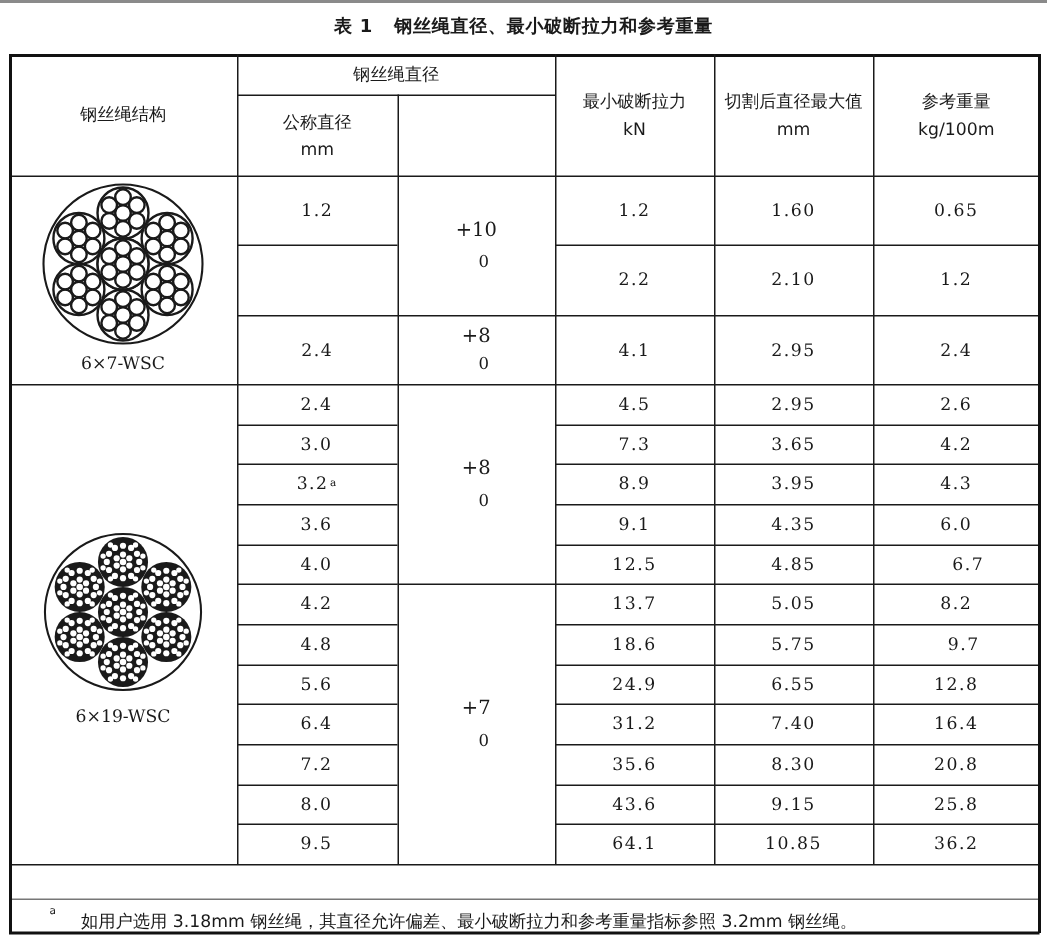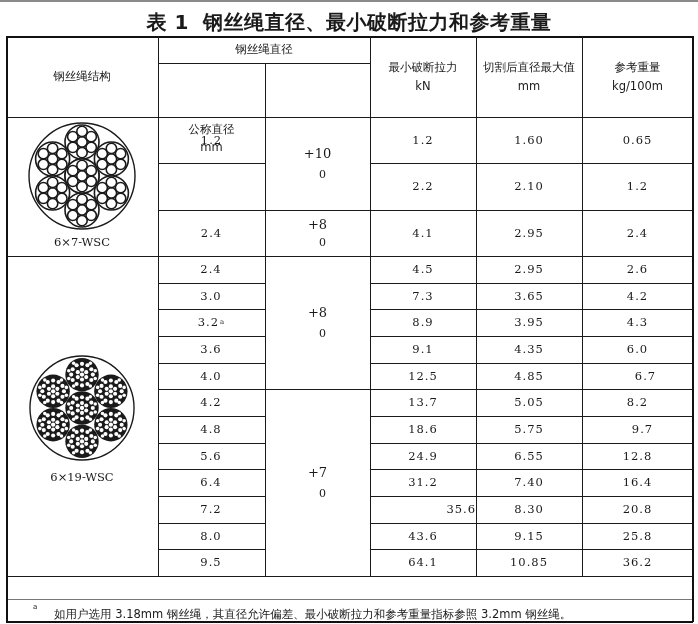--- a/index.html
+++ b/index.html
@@ -1,20 +1,20 @@
 <!DOCTYPE html>
 <html><head>
   <meta charset="utf-8">
   <style>
     html, body { margin: 0; padding: 0; background: #ffffff; }
     body { width: 698px; height: 624px; position: relative; overflow: hidden;
            font-family: "DejaVu Serif", "Liberation Serif", serif; color: #1a1a1a; }
     .topline { position: absolute; left: 0; top: 0; width: 698px; height: 2px; background: #8a8a8a; }
     .title { position: absolute; left: 0; top: 9px; width: 698px; text-align: center;
-             font-family: "DejaVu Sans", "Liberation Sans", sans-serif; font-weight: bold; font-size: 20px; letter-spacing: 0.5px; }
+             font-family: "DejaVu Sans", "Liberation Sans", sans-serif; font-weight: bold; font-size: 12px; letter-spacing: 0.5px; }
     .title .num { margin-right: 14px; }
     .frame { position: absolute; left: 6px; top: 36px; width: 687px; height: 586px; }
     .cell { position: absolute; box-sizing: border-box; display: flex; flex-direction: column;
             align-items: center; justify-content: center; font-size: 11.5px; text-align: center; line-height: 1.6; }
     .hl { position: absolute; background: #1a1a1a; height: 1px; }
     .vl { position: absolute; background: #1a1a1a; width: 1px; }
     .thick { background: #111; }
     .hdr { font-family: "DejaVu Sans", "Liberation Sans", sans-serif; font-size: 11.5px; }
     .num-cell { font-family: "DejaVu Serif", "Liberation Serif", serif; font-size: 11.5px; letter-spacing: 1px; }
     .tol { line-height: 1.2; }
@@ -35,21 +35,21 @@
 </div>
 
 <div class="frame">
 
   <div class="cell hdr" style="left:0;top:0;width:152px;height:81px;">
     <span>钢丝绳结构</span>
   </div>
   <div class="cell hdr" style="left:152px;top:0;width:212px;height:27px;">
     <span>钢丝绳直径</span>
   </div>
-  <div class="cell hdr" style="left:152px;top:27px;width:107px;height:54px;margin-top:48px;">
+  <div class="cell hdr" style="left:152px;top:27px;width:107px;height:54px;">
     <span>公称直径</span>
     <span>mm</span>
   </div>
   <div class="cell hdr" style="left:364px;top:0;width:106px;height:81px;">
     <span>最小破断拉力</span>
     <span>kN</span>
   </div>
   <div class="cell hdr" style="left:470px;top:0;width:106px;height:81px;">
     <span>切割后直径最大值</span>
     <span>mm</span>
@@ -359,21 +359,21 @@
       <div class="cell num-cell" style="left: 470px; top: 433px; width: 106px; height: 27px;">
         <span>7.40</span>
       </div>
       <div class="cell num-cell" style="left: 576px; top: 433px; width: 111px; height: 27px;">
         <span>16.4</span>
       </div>
       <div class="cell num-cell" style="left: 152px; top: 460px; width: 107px; height: 27px; flex-direction: row;">
         <span>7.2</span>
         <sup class="fn"></sup>
       </div>
-      <div class="cell num-cell" style="left: 364px; top: 460px; width: 106px; height: 27px; align-items: flex-end;">
+      <div class="cell num-cell" style="left: 364px; top: 460px; width: 106px; height: 27px;">
         <span>35.6</span>
       </div>
       <div class="cell num-cell" style="left: 470px; top: 460px; width: 106px; height: 27px;">
         <span>8.30</span>
       </div>
       <div class="cell num-cell" style="left: 576px; top: 460px; width: 111px; height: 27px;">
         <span>20.8</span>
       </div>
       <div class="cell num-cell" style="left: 152px; top: 487px; width: 107px; height: 26px; flex-direction: row;">
         <span>8.0</span>

